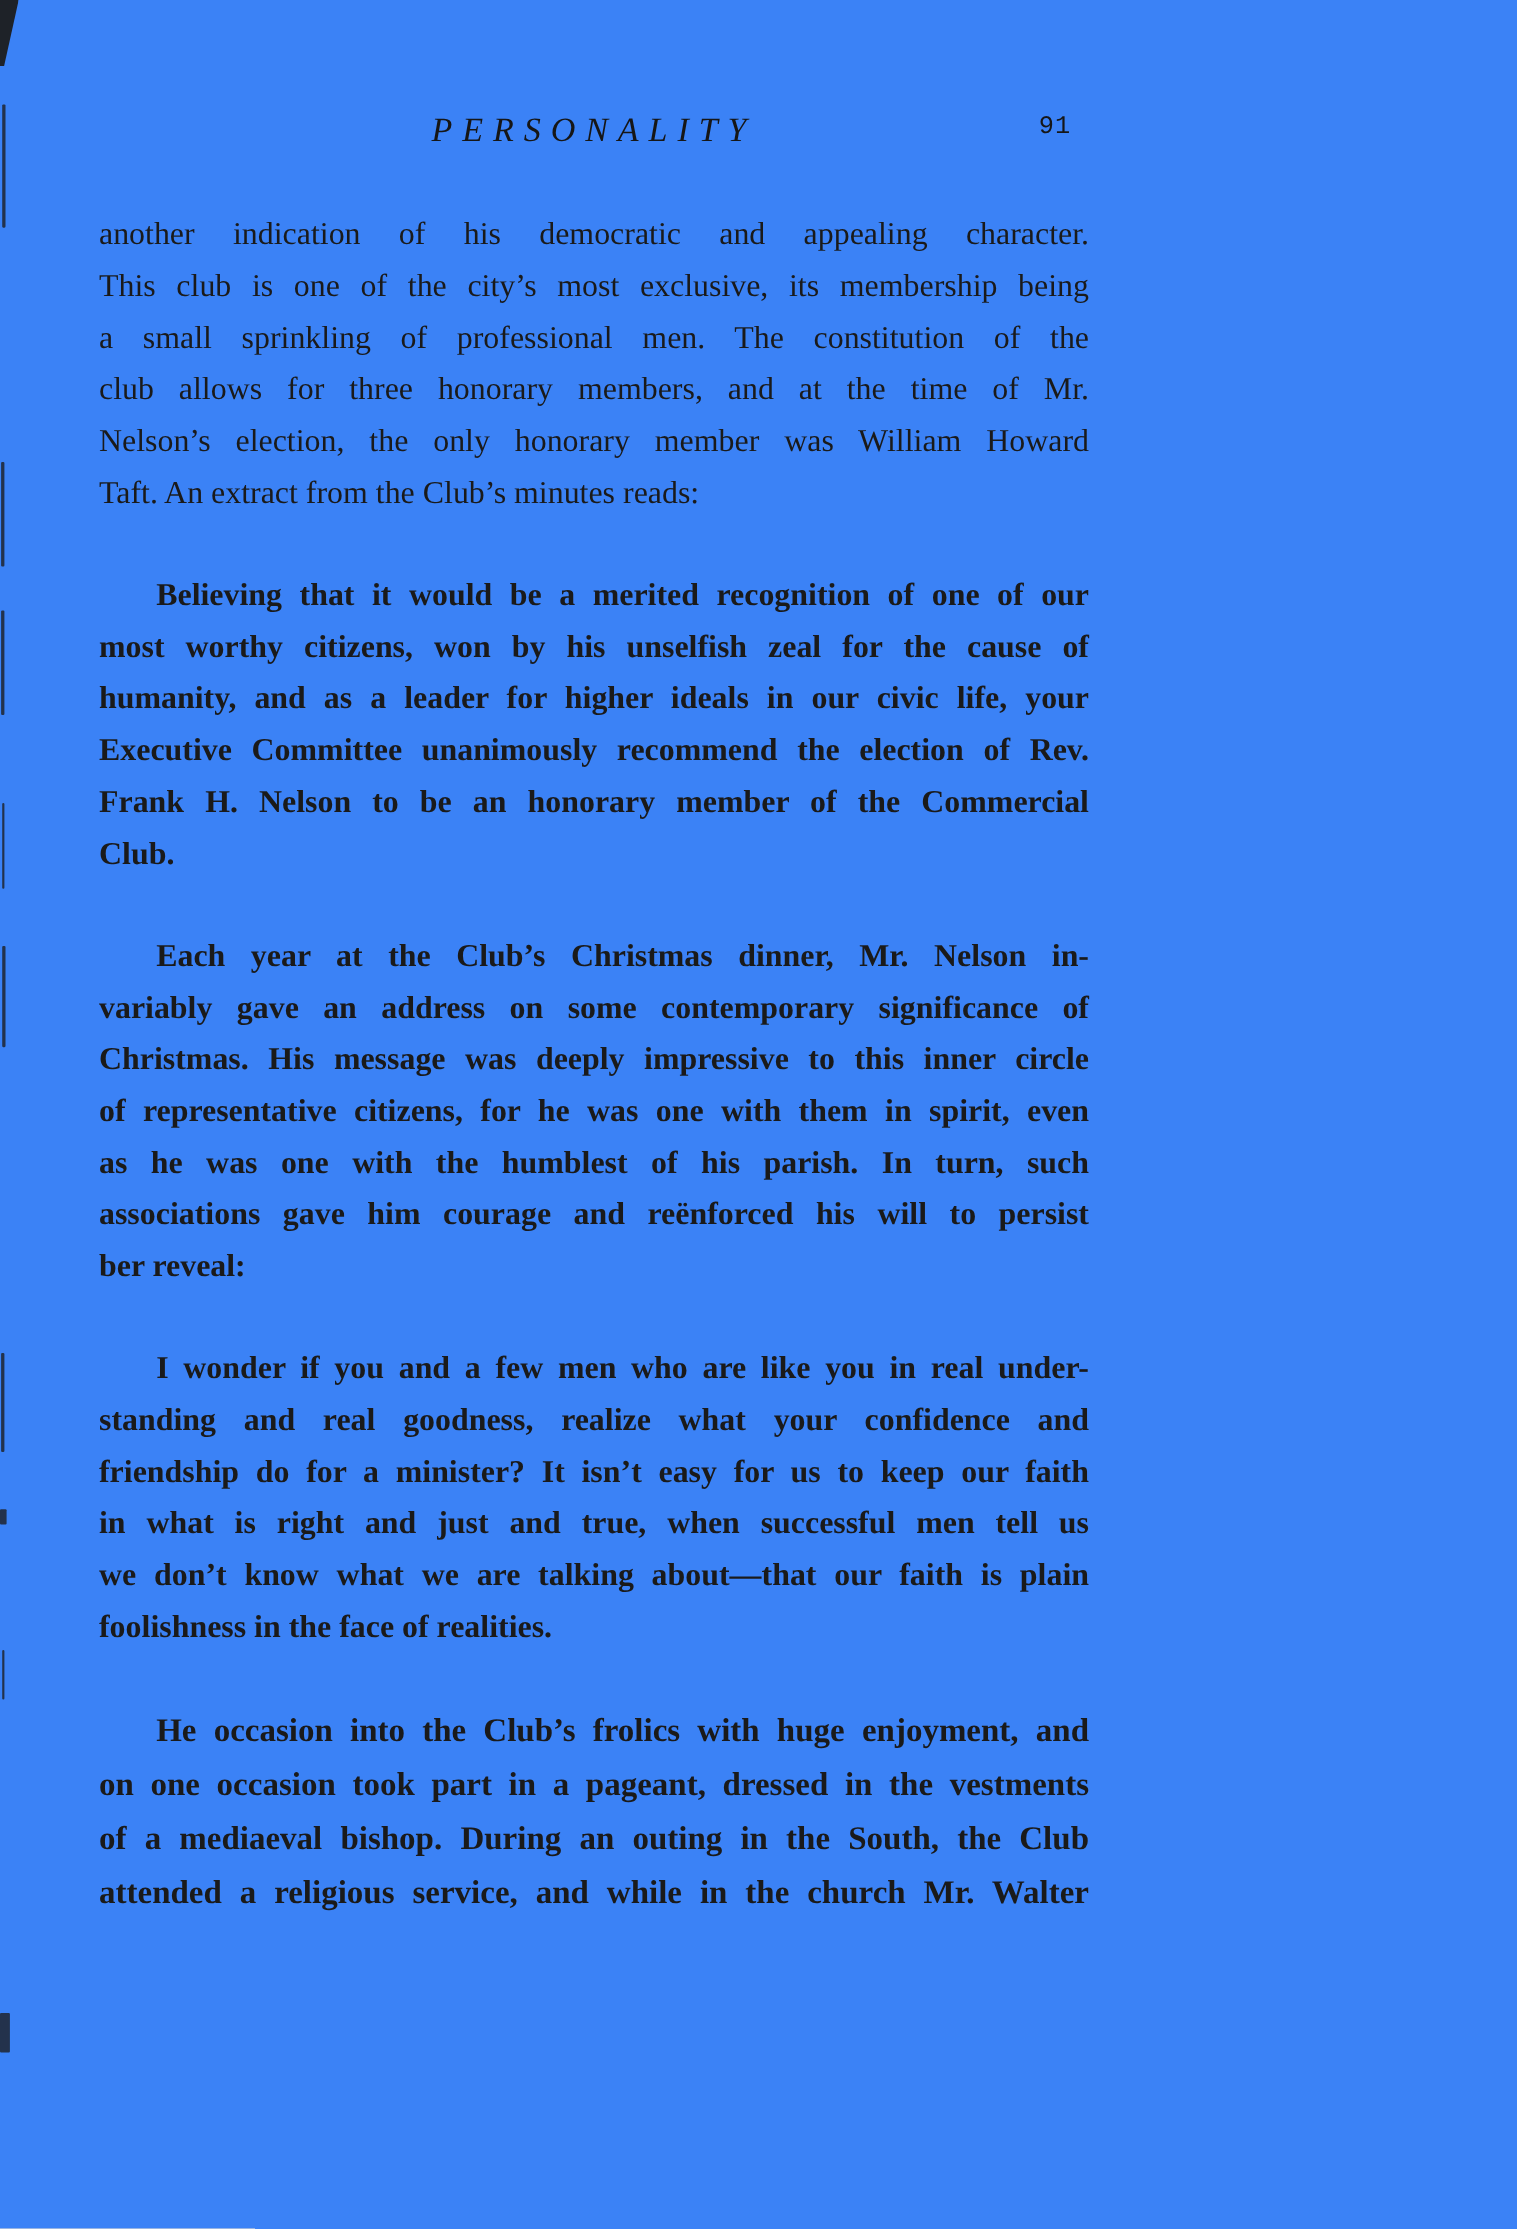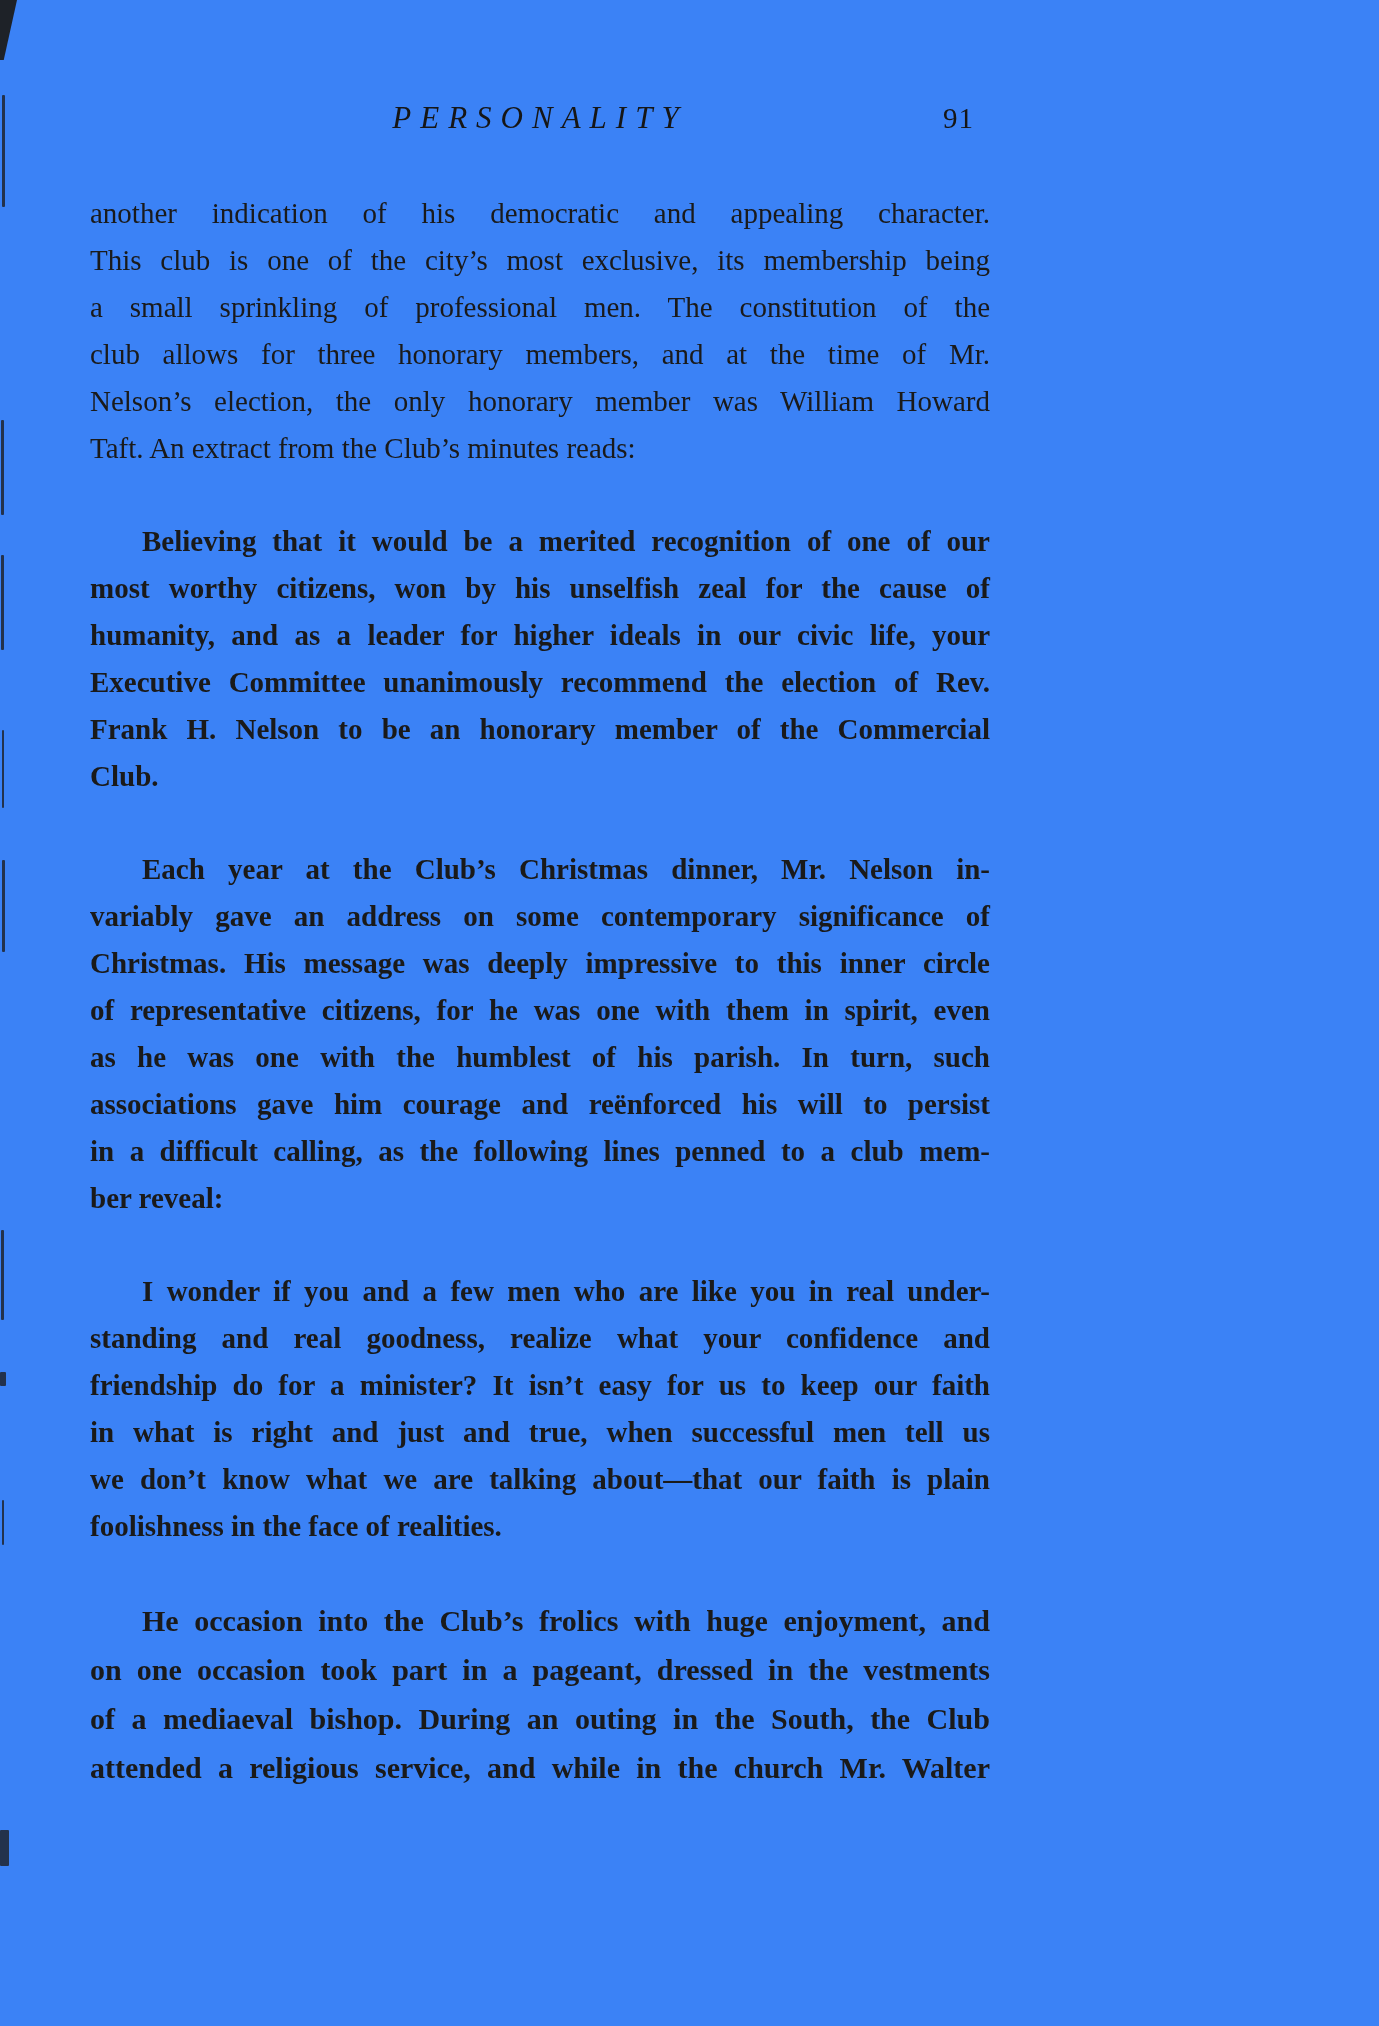--- a/index.html
+++ b/index.html
@@ -28,23 +28,24 @@
     text-align: center;
     font-size: 31px;
     font-style: italic;
     letter-spacing: 9px;
     color: #161616;
   }
   .page-number {
     position: absolute;
     right: 16px;
     top: 2px;
-    font-size: 29px;
+    font-size: 23px;
     letter-spacing: 1px;
     color: #161616;
+    font-family: Liberation Mono, monospace;
   }
   .text-block {
     position: absolute;
     top: 190px;
     left: 90px;
     width: 900px;
     font-size: 29px;
     line-height: 47px;
   }
   .paragraph + .paragraph {
@@ -119,21 +120,20 @@
         <div class="line">Frank H. Nelson to be an honorary member of the Commercial</div>
         <div class="line last">Club.</div>
       </div>
       <div class="paragraph">
         <div class="line indent">Each year at the Club’s Christmas dinner, Mr. Nelson in-</div>
         <div class="line">variably gave an address on some contemporary significance of</div>
         <div class="line">Christmas. His message was deeply impressive to this inner circle</div>
         <div class="line">of representative citizens, for he was one with them in spirit, even</div>
         <div class="line">as he was one with the humblest of his parish. In turn, such</div>
         <div class="line">associations gave him courage and reënforced his will to persist</div>
-        <div class="line">in a difficult calling, as the following lines penned to a club mem-</div>
         <div class="line last">ber reveal:</div>
       </div>
       <div class="paragraph">
         <div class="line indent">I wonder if you and a few men who are like you in real under-</div>
         <div class="line">standing and real goodness, realize what your confidence and</div>
         <div class="line">friendship do for a minister? It isn’t easy for us to keep our faith</div>
         <div class="line">in what is right and just and true, when successful men tell us</div>
         <div class="line">we don’t know what we are talking about—that our faith is plain</div>
         <div class="line last">foolishness in the face of realities.</div>
       </div>

